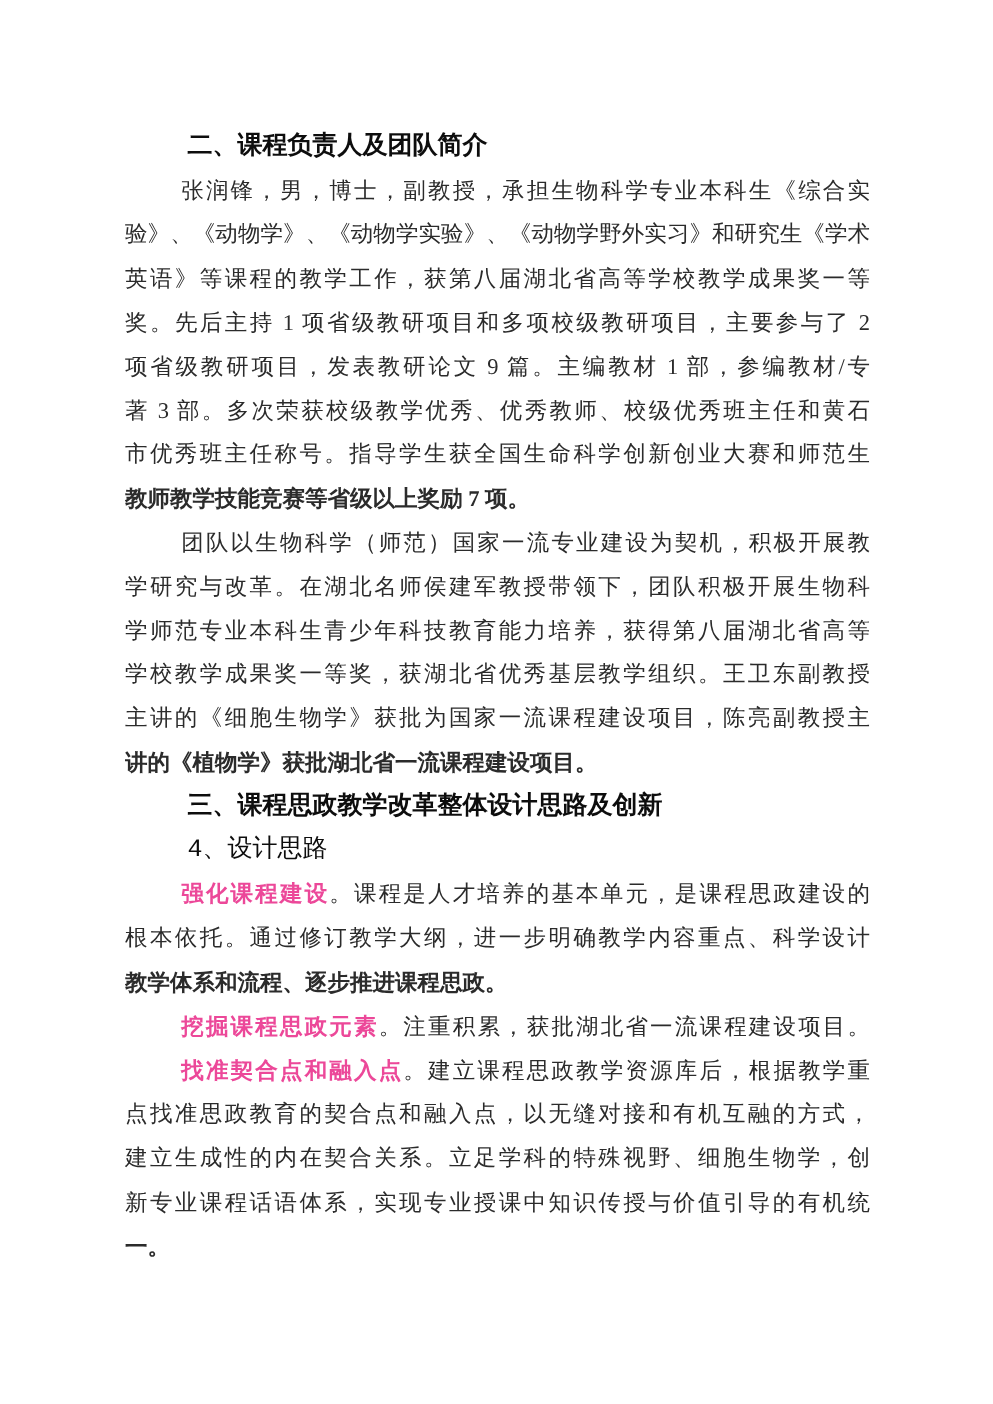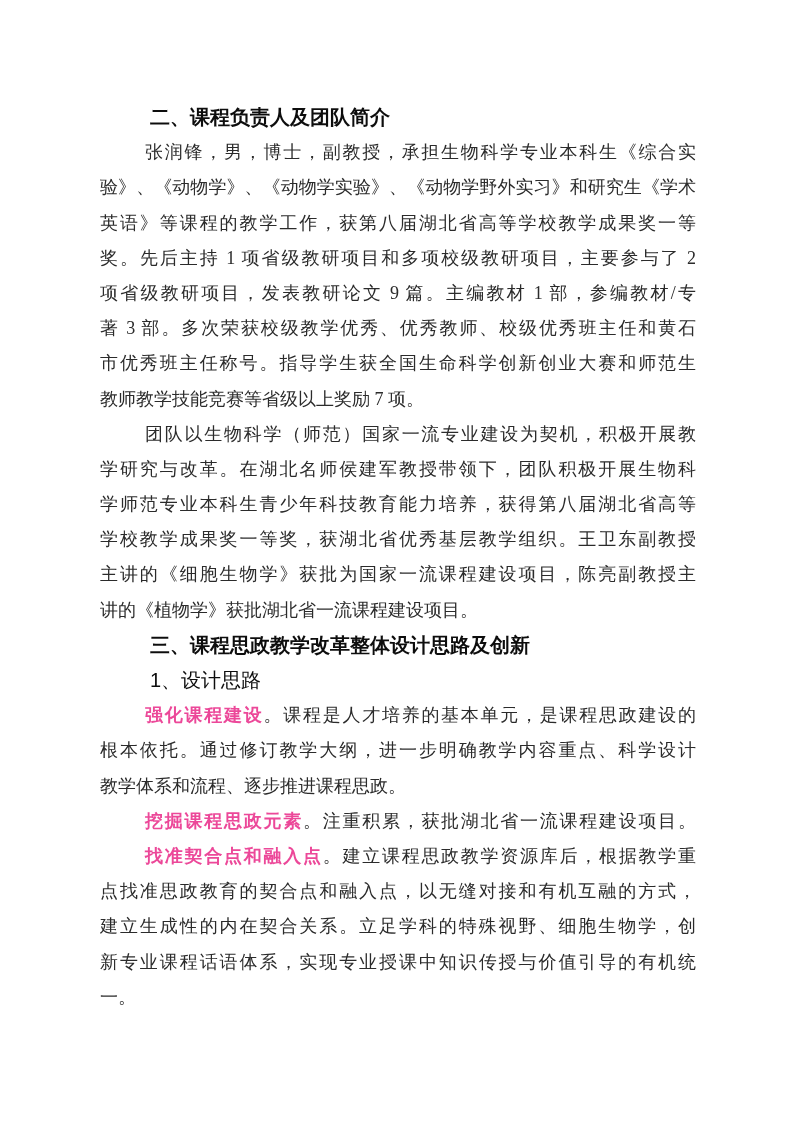--- a/index.html
+++ b/index.html
@@ -27,34 +27,35 @@
     line-height: 35.2px;
     font-size: 18px;
     text-align: justify;
     text-align-last: justify;
     overflow: hidden;
     white-space: nowrap;
   }
   .line.last {
     text-align: right;
     text-align-last: left;
+    font-weight: bold;
   }
   .line.indent {
     padding-left: 45px;
   }
   .lead {
     font-family: "Liberation Sans", "DejaVu Sans", sans-serif;
     font-weight: bold;
     color: #ec4899;
   }
   .heading, .subheading {
     height: 35.2px;
     line-height: 35.2px;
     padding-left: 50px;
-    font-family: Liberation Sans, sans-serif;
+    font-family: Liberation Mono, monospace;
     font-size: 20px;
     color: #0d0d0d;
     text-align: left;
     text-align-last: left;
     white-space: nowrap;
     overflow: hidden;
   }
   .heading {
     font-weight: bold;
   }
@@ -80,21 +81,21 @@
       </div>
       <div class="paragraph">
         <div class="line indent">团队以生物科学（师范）国家一流专业建设为契机，积极开展教</div>
         <div class="line">学研究与改革。在湖北名师侯建军教授带领下，团队积极开展生物科</div>
         <div class="line">学师范专业本科生青少年科技教育能力培养，获得第八届湖北省高等</div>
         <div class="line">学校教学成果奖一等奖，获湖北省优秀基层教学组织。王卫东副教授</div>
         <div class="line">主讲的《细胞生物学》获批为国家一流课程建设项目，陈亮副教授主</div>
         <div class="line last">讲的《植物学》获批湖北省一流课程建设项目。</div>
       </div>
       <div class="heading">三、课程思政教学改革整体设计思路及创新</div>
-      <div class="subheading">1、设计思路</div>
+      <div class="subheading">4、设计思路</div>
       <div class="paragraph">
         <div class="line indent"><b class="lead">强化课程建设</b><span>。课程是人才培养的基本单元，是课程思政建设的</span></div>
         <div class="line">根本依托。通过修订教学大纲，进一步明确教学内容重点、科学设计</div>
         <div class="line last">教学体系和流程、逐步推进课程思政。</div>
       </div>
       <div class="paragraph">
         <div class="line indent"><b class="lead">挖掘课程思政元素</b><span>。注重积累，获批湖北省一流课程建设项目。</span></div>
       </div>
       <div class="paragraph">
         <div class="line indent"><b class="lead">找准契合点和融入点</b><span>。建立课程思政教学资源库后，根据教学重</span></div>

